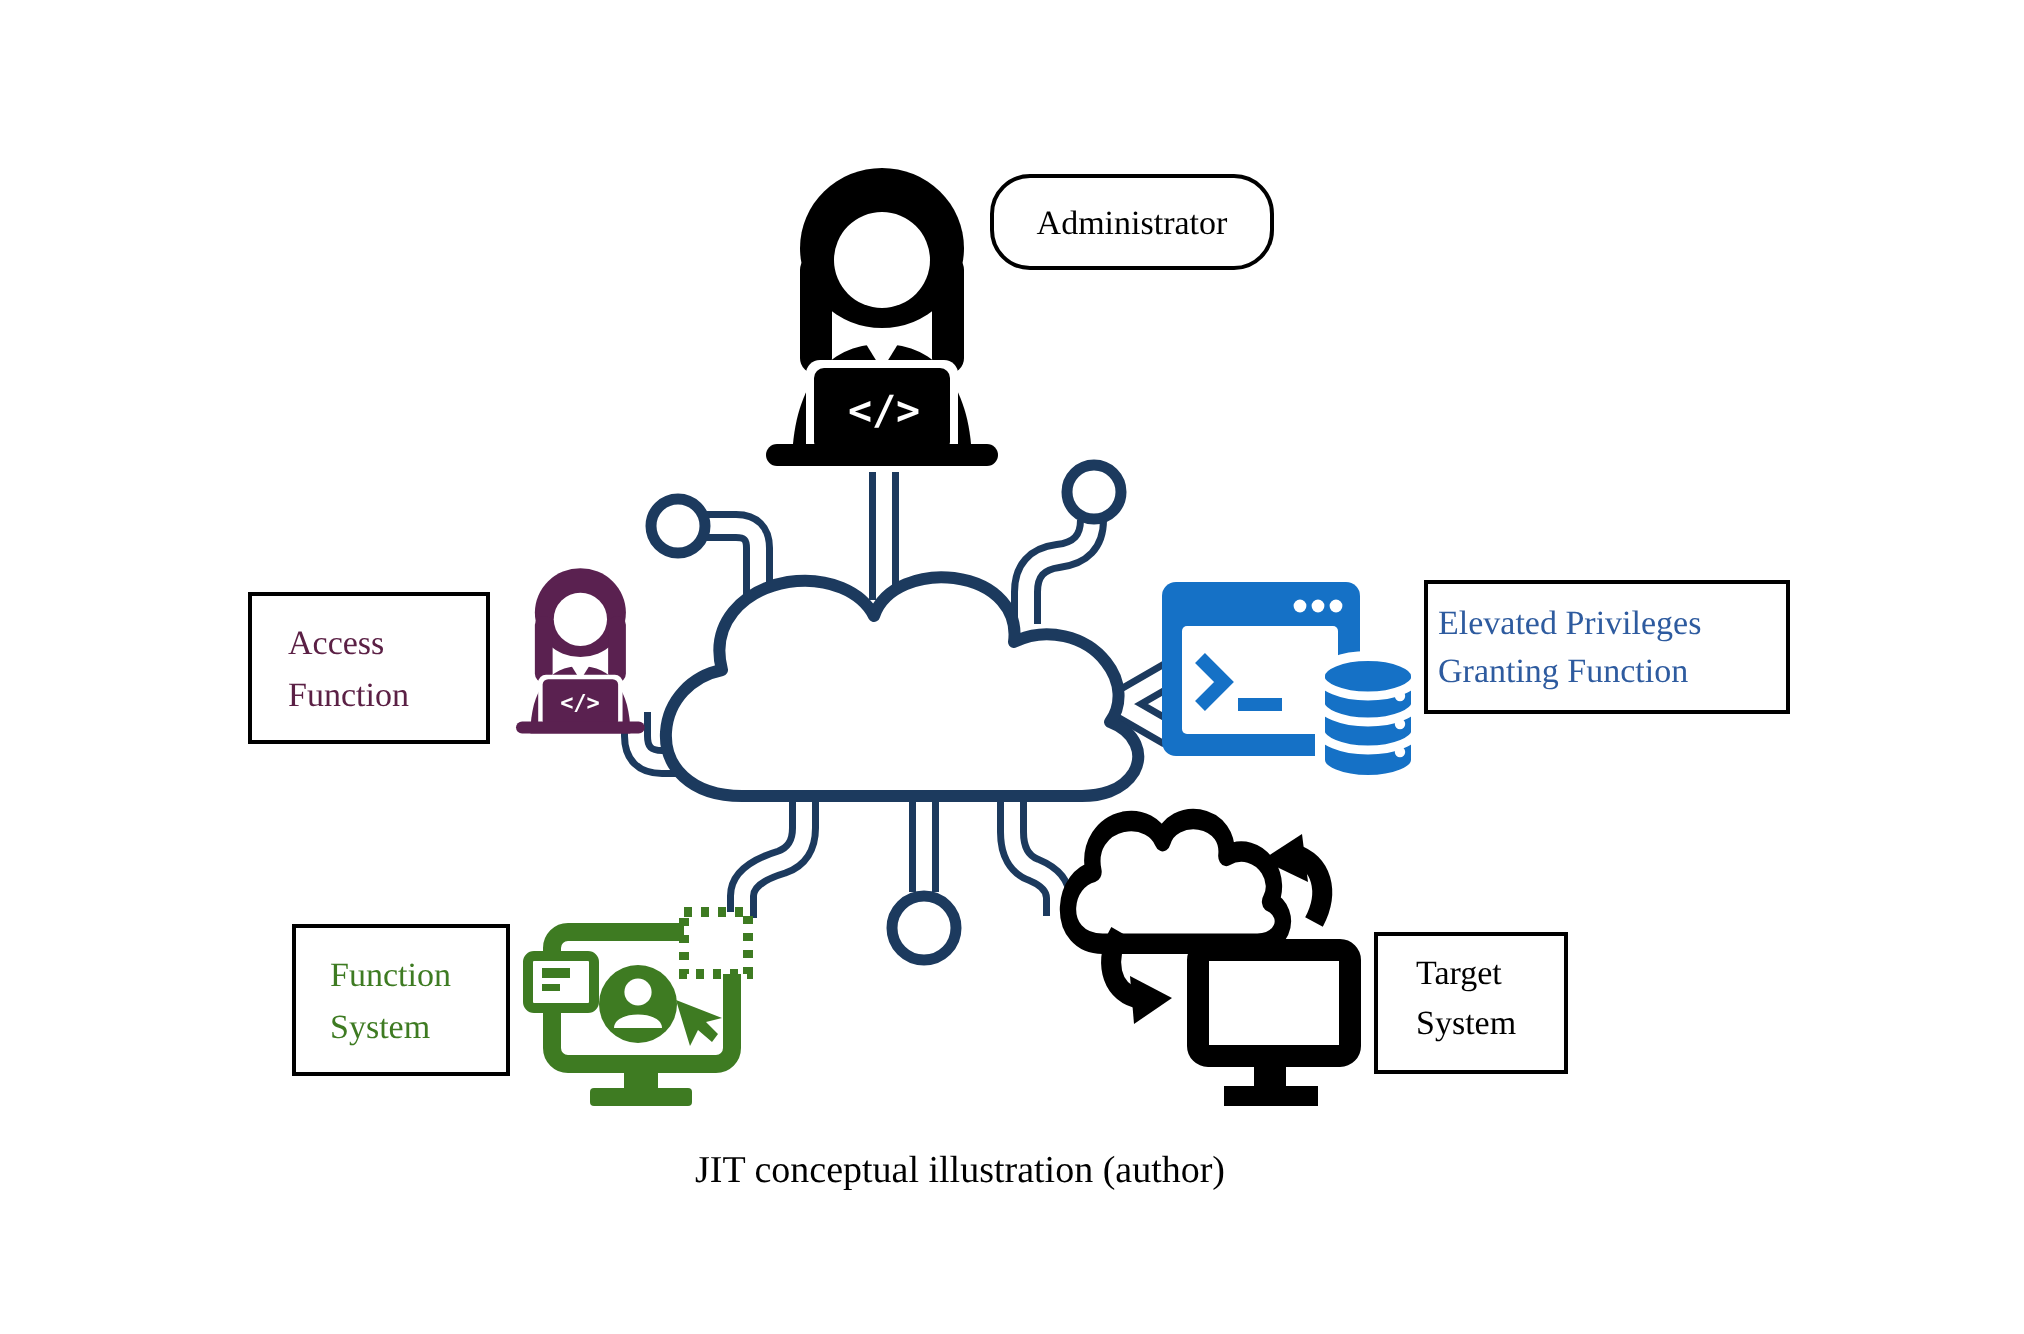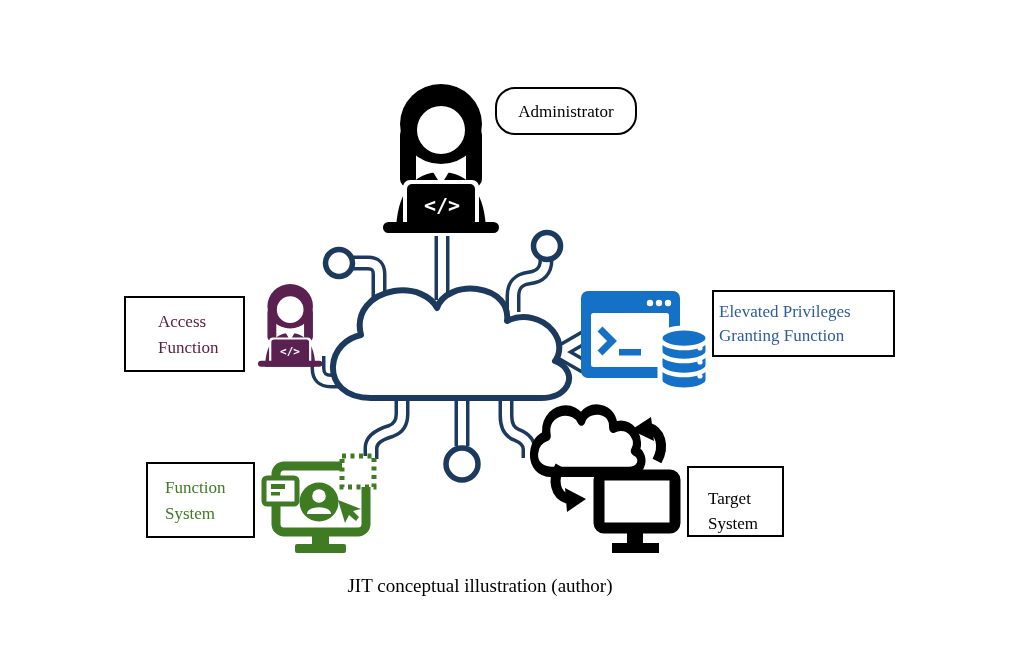--- a/index.html
+++ b/index.html
@@ -21,27 +21,27 @@
   .term-stroke{stroke:var(--terminal-blue);}
   .green-fill{fill:var(--ticketing-green);}
   .green-stroke{stroke:var(--ticketing-green);}
   .black-fill{fill:var(--target-black);}
   .black-stroke{stroke:var(--target-black);}
 
   .label-box{position:absolute;background:#fff;border:2px solid var(--label-border);
              box-sizing:border-box;font-size:17px;color:#000;}
   .label-box .line{display:block;}
   .lb-admin{left:495px;top:87px;width:142px;height:48px;text-align:center;line-height:46px;border-radius:20px;}
-  .lb-approver{left:124px;top:296px;width:121px;height:76px;padding:11px 0 0 32px;line-height:26px;
+  .lb-approver{left:124px;top:296px;width:121px;height:76px;padding:11px 0 0 18px;line-height:26px;
                color:var(--approver-text);}
   .lb-elevated{left:712px;top:290px;width:183px;height:67px;padding:8px 0 0 5px;line-height:24px;
                color:var(--elevated-text-blue);}
   .lb-ticketing{left:146px;top:462px;width:109px;height:76px;padding:11px 0 0 17px;line-height:26px;
                 color:var(--ticketing-green);}
-  .lb-target{left:687px;top:466px;width:97px;height:71px;padding:18px 0 0 19px;line-height:25px;}
+  .lb-target{left:687px;top:466px;width:97px;height:71px;padding:6px 0 0 19px;line-height:25px;}
 
   .caption{position:absolute;left:0;top:575px;width:960px;text-align:center;
            font-size:19px;color:#000;}
 </style>
 </head>
 <body>
 
 <div class="canvas">
 
   <svg class="diagram" width="1012" height="667" viewBox="0 0 1012 667">

